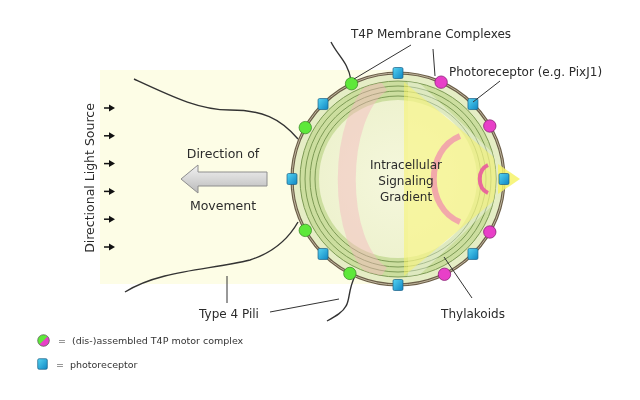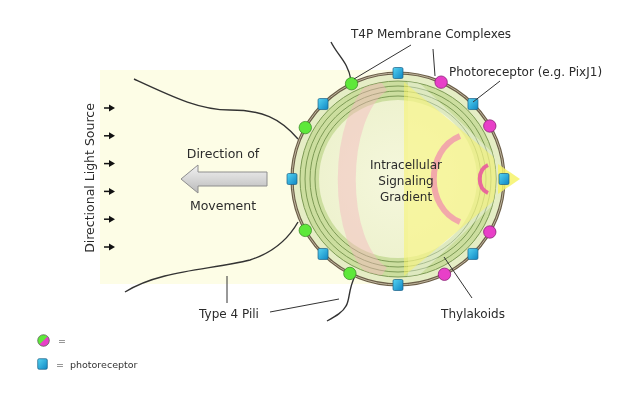--- a/index.html
+++ b/index.html
@@ -135,20 +135,21 @@
     <clipPath id="lc1">
         <circle cx="6.5" cy="6.5" r="5.8"></circle>
       </clipPath>
     <g clip-path="url(#lc1)">
       <rect x="0" y="0" width="13" height="13" fill="#5ee83a"></rect>
       <path d="M13,0 L13,13 L0,13 Z" fill="#e83fc8"></path>
     </g>
     <circle cx="6.5" cy="6.5" r="5.8" fill="none" stroke="#555" stroke-width="0.7"></circle>
   </svg>
   <span class="eq">=</span>
+  <span>(dis-)assembled T4P motor complex</span>
 </div>
 <div class="legend" style="top:358px;">
   <svg class="sym" width="11" height="12" viewBox="0 0 11 12">
     <rect x="0.7" y="0.7" width="9.6" height="10.6" rx="1.5" fill="url(#blueGrad)" stroke="#1a5f85" stroke-width="0.7"></rect>
   </svg>
   <span class="eq">=</span>
   <span>photoreceptor</span>
 </div>
 
 </body></html>

